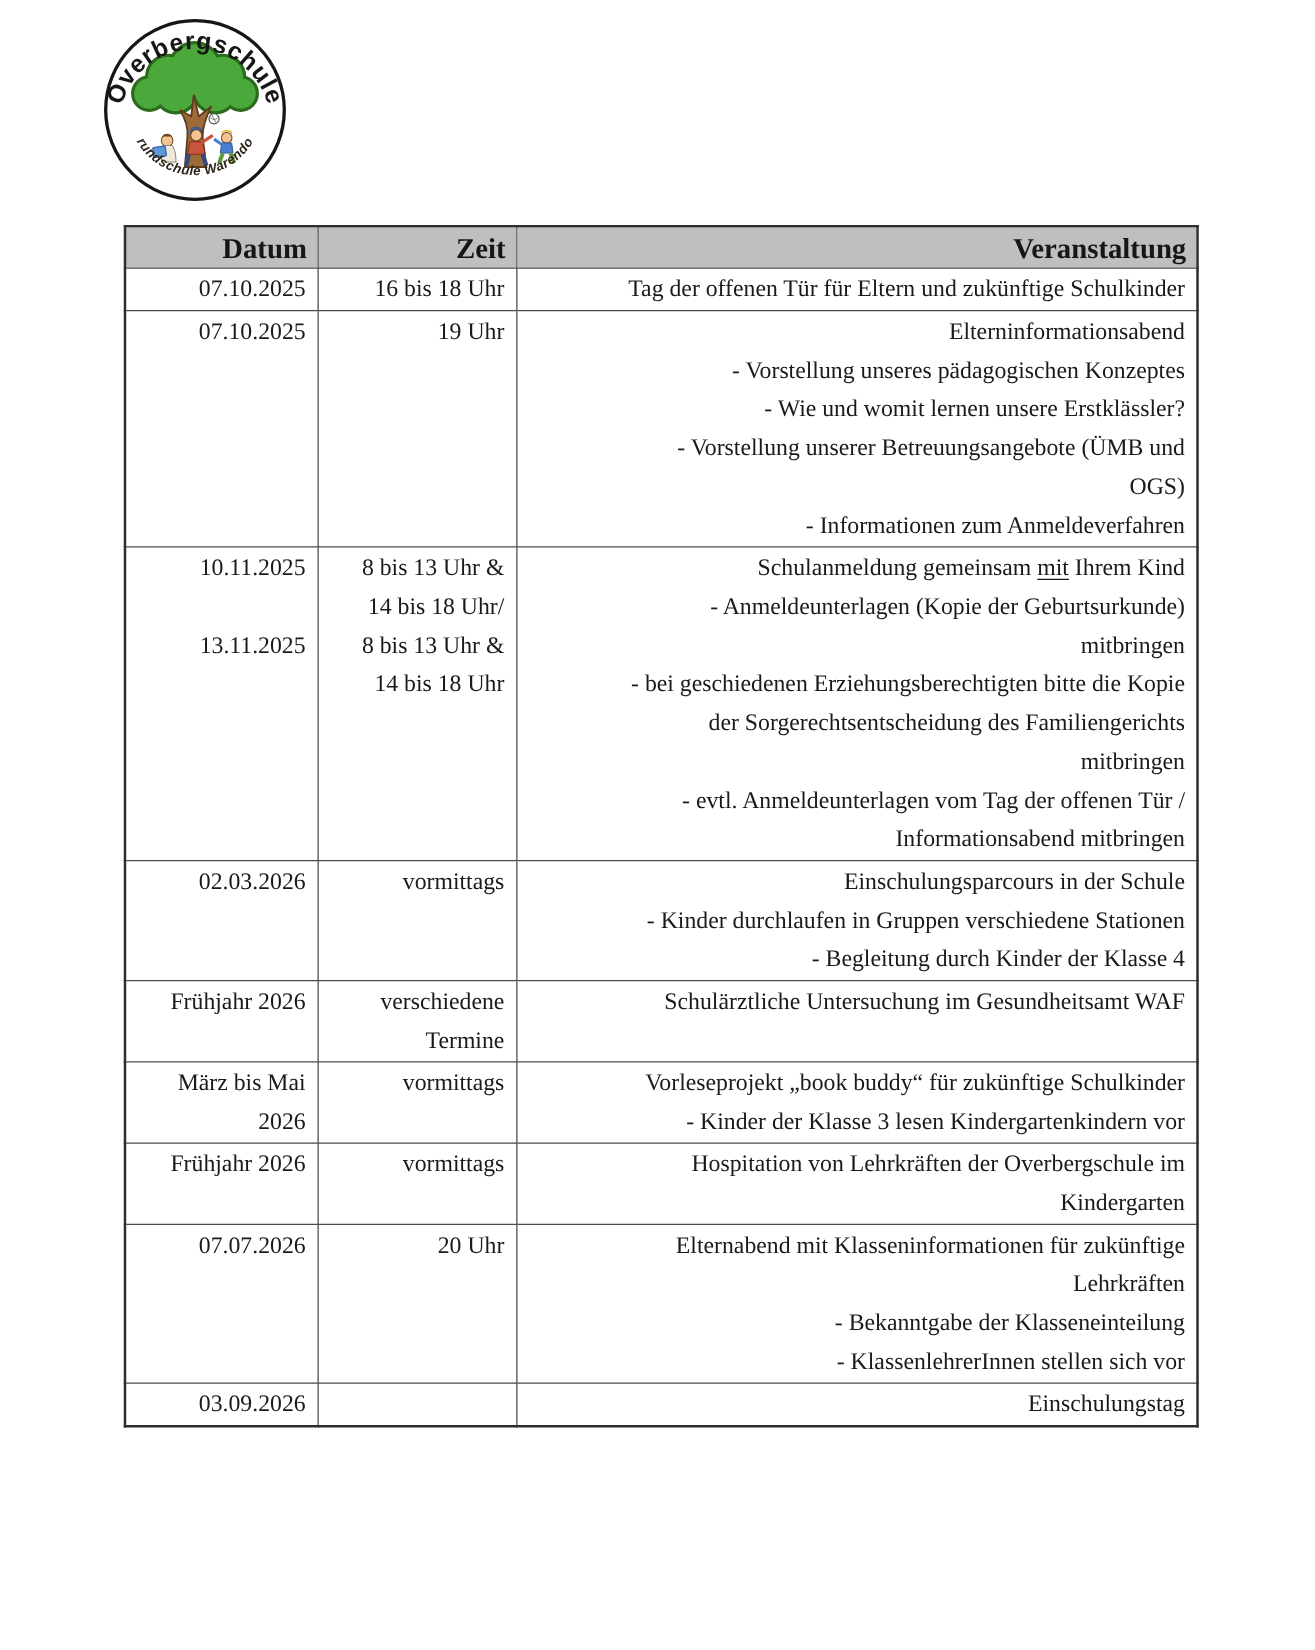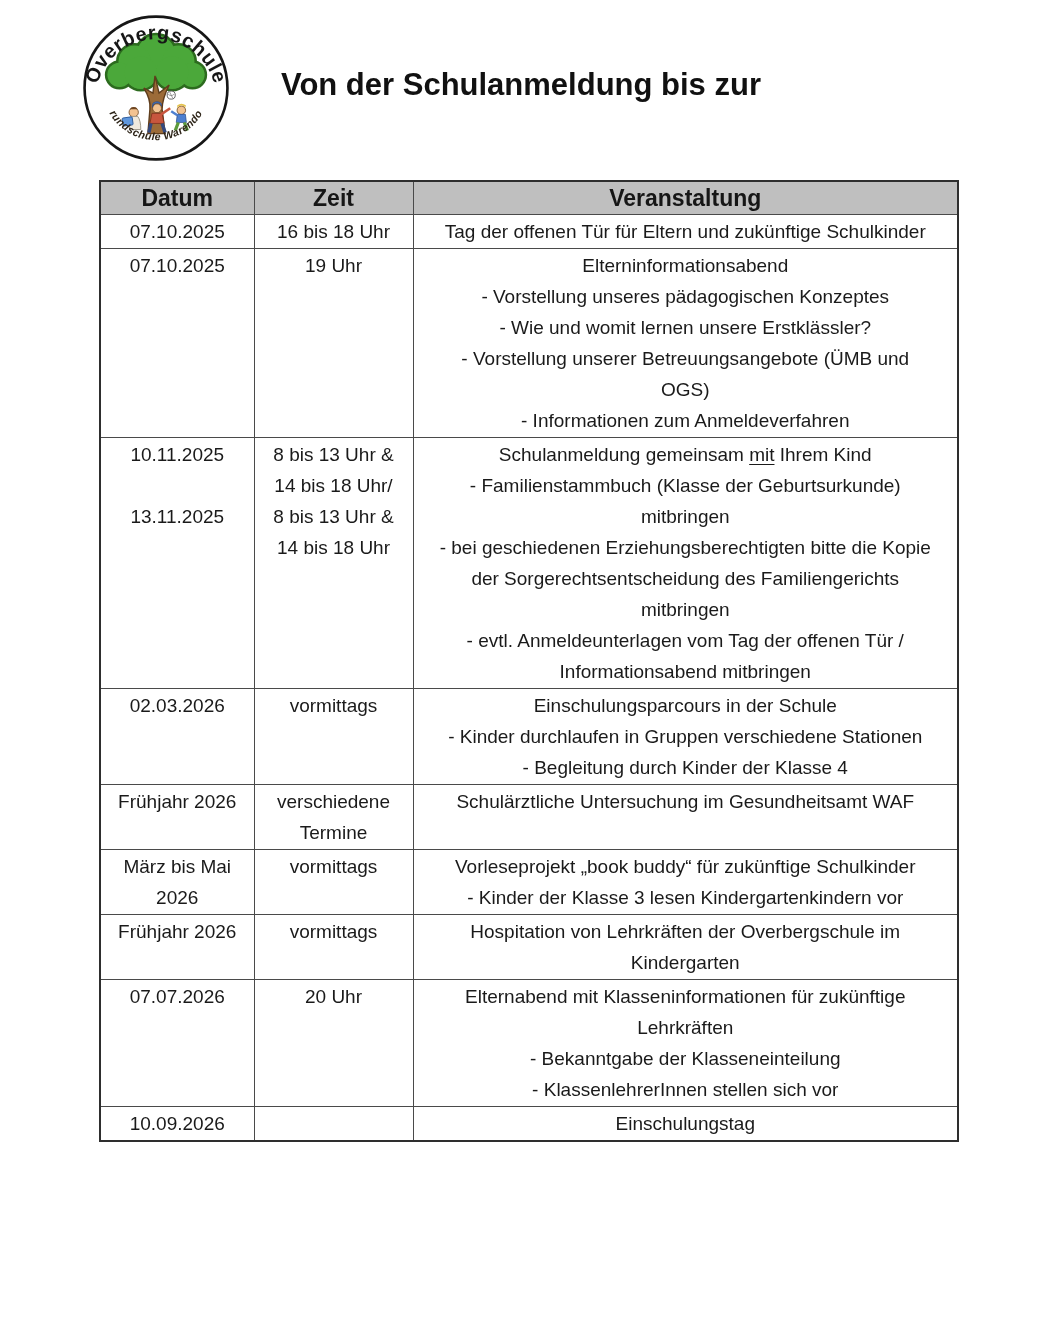--- a/index.html
+++ b/index.html
@@ -25,22 +25,23 @@
   }
   table.schedule {
     border-collapse: collapse; table-layout: fixed; width: 100%;
     border: 2px solid #2e2e2e;
   }
   table.schedule col.c1 { width: 154px; }
   table.schedule col.c2 { width: 159px; }
   table.schedule th, table.schedule td {
     border: 1.5px solid #4a4a4a;
     vertical-align: top;
-    text-align: center;
+    text-align: right;
     overflow: hidden;
+    font-family: Liberation Serif, serif;
   }
   table.schedule th {
     background: #bfbfbf;
     font-size: 23px; font-weight: bold;
     height: 33px; padding: 2px 8px 0 8px;
     line-height: 29px;
     color: #161616;
   }
   table.schedule td {
     font-size: 19px;
@@ -111,21 +112,20 @@
     <text font-size="19.5" font-weight="600" fill="#161616" font-family="Liberation Sans, sans-serif" letter-spacing="0.6">
       <textPath href="#arcTop" startOffset="50%" text-anchor="middle">Overbergschule</textPath>
     </text>
     <text font-size="10.5" font-style="italic" font-weight="600" fill="#2d2418" font-family="Liberation Sans, sans-serif" letter-spacing="0.4">
       <textPath href="#arcBot" startOffset="50%" text-anchor="middle">Grundschule Warendorf</textPath>
     </text>
   </svg>
 </div>
 
 <div class="title">
-  <div>Von der Schulanmeldung bis zur</div>
 </div>
 
 <div class="table-wrap">
   <table class="schedule">
     <colgroup>
         <col class="c1">
         <col class="c2">
         <col class="c3">
       </colgroup>
     <thead>
@@ -170,21 +170,21 @@
             <div class="ln"><span>13.11.2025</span></div>
           </td>
           <td>
             <div class="ln"><span>8 bis 13 Uhr &amp;</span></div>
             <div class="ln"><span>14 bis 18 Uhr/</span></div>
             <div class="ln"><span>8 bis 13 Uhr &amp;</span></div>
             <div class="ln"><span>14 bis 18 Uhr</span></div>
           </td>
           <td>
             <div class="ln"><span>Schulanmeldung gemeinsam </span><span class="u">mit</span><span> Ihrem Kind</span></div>
-            <div class="ln"><span>- Familienstammbuch (Klasse der Geburtsurkunde)</span></div>
+            <div class="ln"><span>- Anmeldeunterlagen (Kopie der Geburtsurkunde)</span></div>
             <div class="ln"><span>mitbringen</span></div>
             <div class="ln"><span>- bei geschiedenen Erziehungsberechtigten bitte die Kopie</span></div>
             <div class="ln"><span>der Sorgerechtsentscheidung des Familiengerichts</span></div>
             <div class="ln"><span>mitbringen</span></div>
             <div class="ln"><span>- evtl. Anmeldeunterlagen vom Tag der offenen Tür /</span></div>
             <div class="ln"><span>Informationsabend mitbringen</span></div>
           </td>
         </tr>
         <tr>
           <td>
@@ -245,21 +245,21 @@
           </td>
           <td>
             <div class="ln"><span>Elternabend mit Klasseninformationen für zukünftige</span></div>
             <div class="ln"><span>Lehrkräften</span></div>
             <div class="ln"><span>- Bekanntgabe der Klasseneinteilung</span></div>
             <div class="ln"><span>- KlassenlehrerInnen stellen sich vor</span></div>
           </td>
         </tr>
         <tr>
           <td>
-            <div class="ln"><span>10.09.2026</span></div>
+            <div class="ln"><span>03.09.2026</span></div>
           </td>
           <td>
             <div class="ln"><span></span></div>
           </td>
           <td>
             <div class="ln"><span>Einschulungstag</span></div>
           </td>
         </tr>
       </tbody>
   </table>

